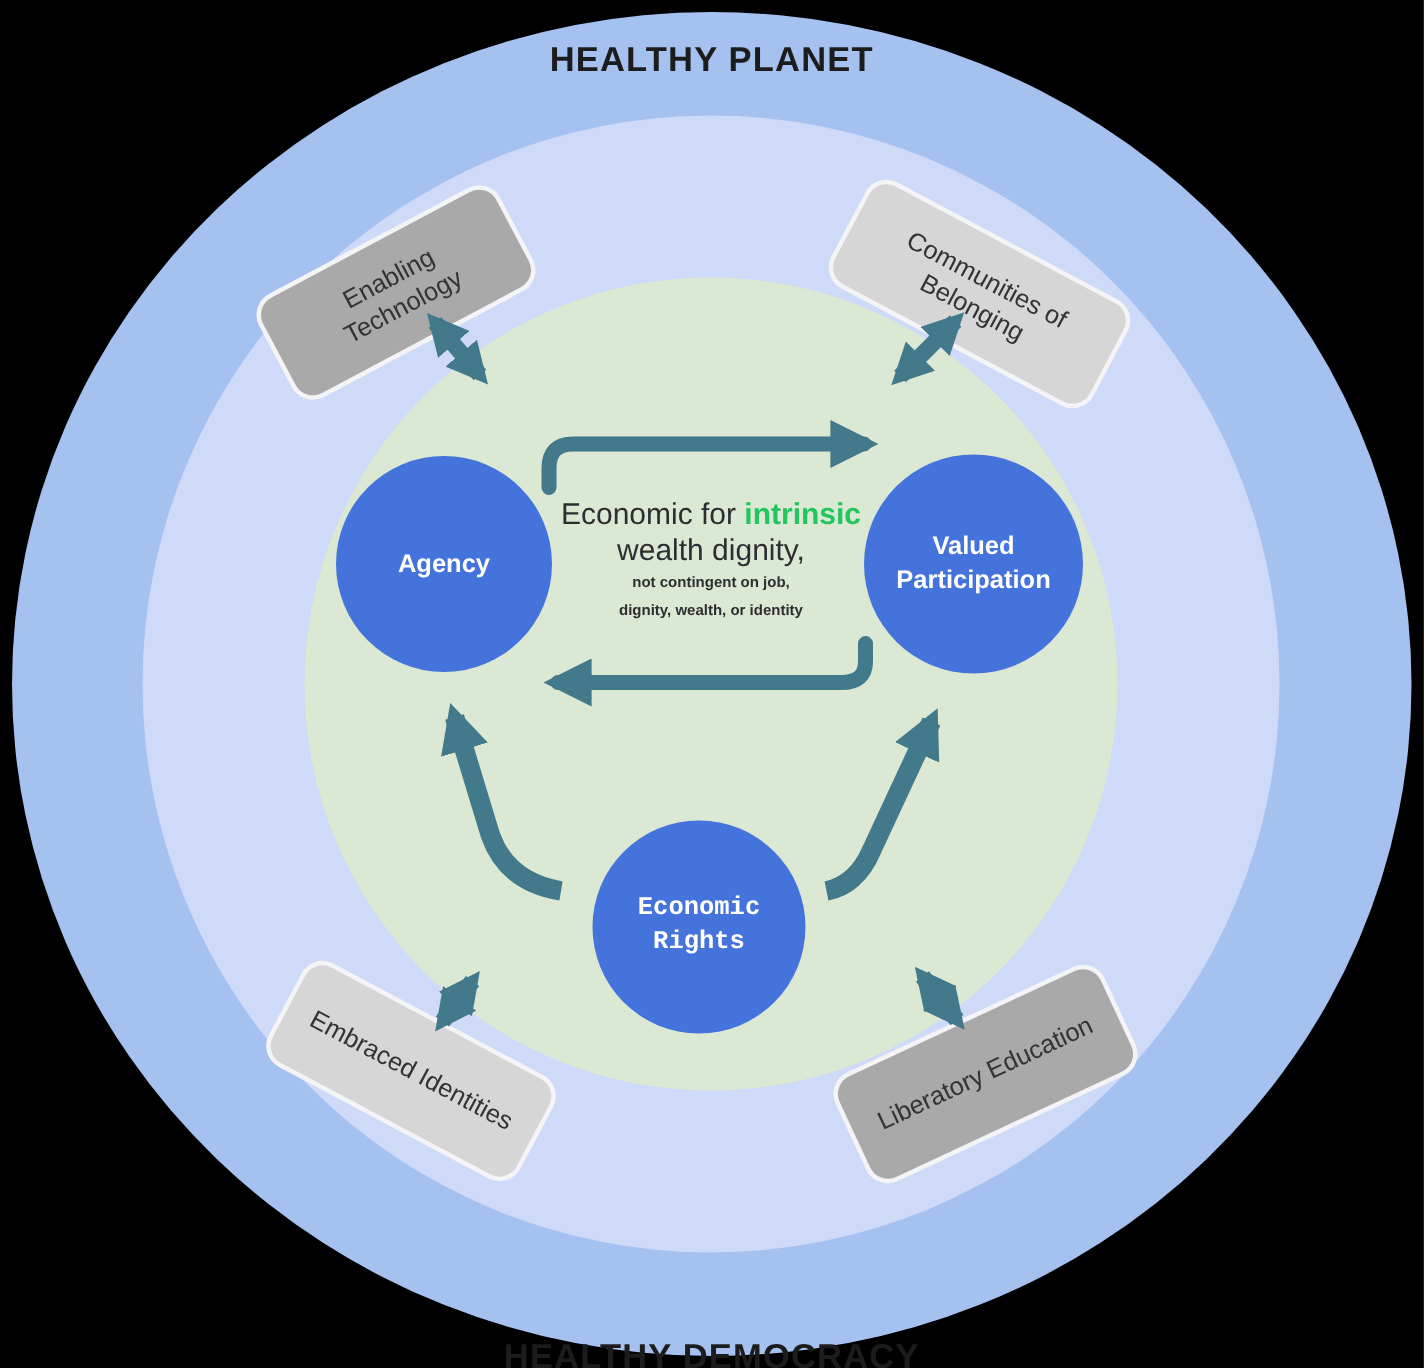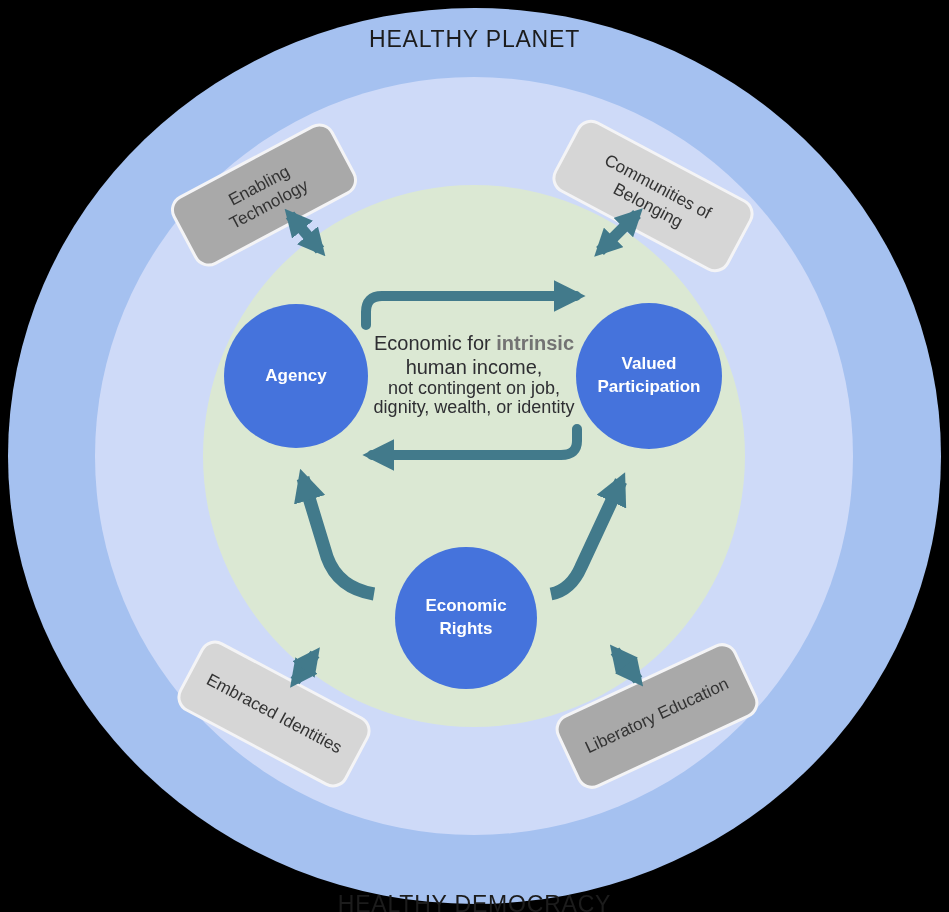--- a/index.html
+++ b/index.html
@@ -6,21 +6,21 @@
   .canvas{
     position:relative;width:949px;height:912px;overflow:hidden;
     font-family:"Liberation Sans",sans-serif;background:#000;
   }
   .ring{position:absolute;border-radius:50%;}
   .ring.outer{left:8px;top:8px;width:933px;height:896px;background:#a5c1f0;}
   .ring.middle{left:95px;top:77px;width:758px;height:758px;background:#cedaf8;}
   .ring.inner{left:203px;top:185px;width:542px;height:542px;background:#dbe8d3;}
   .big-title{
     position:absolute;left:0;width:949px;text-align:center;
-    font-size:23px;font-weight:400;letter-spacing:.8px;color:#1c1c1c;
+    font-size:23px;font-weight:700;letter-spacing:.8px;color:#1c1c1c;
   }
   .big-title.top{top:26px;}
   .big-title.bottom{top:864px;margin-top:27px;}
   .satellite{
     position:absolute;display:flex;align-items:center;justify-content:center;
     border:3px solid #f4f4f6;border-radius:16px;
     font-size:17px;font-weight:500;color:#333;text-align:center;line-height:1.25;
     box-sizing:border-box;padding:6px 14px;
   }
   .satellite.dark{background:#a9a9a9;}
@@ -31,27 +31,27 @@
   #sat-3{left:558px;top:676px;width:198px;height:80px;transform:rotate(-25deg);}
   svg.arrows{position:absolute;left:0;top:0;pointer-events:none;}
   .node{
     position:absolute;border-radius:50%;background:#4573dc;
     display:flex;align-items:center;justify-content:center;text-align:center;
     color:#fff;font-size:17px;font-weight:600;line-height:1.35;padding:0 18px;
     box-sizing:border-box;
   }
   #node-agency{left:224px;top:304px;width:144px;height:144px;}
   #node-vp{left:576px;top:303px;width:146px;height:146px;}
-  #node-er{left:395px;top:547px;width:142px;height:142px;}
+  #node-er{left:395px;top:547px;width:142px;height:142px;font-family:Liberation Mono, monospace;}
   .center-text{
     position:absolute;left:352px;top:331px;width:244px;text-align:center;color:#2e2e32;
   }
   .center-text .l-big{font-size:20px;line-height:24px;font-weight:500;}
-  .center-text .l-big b{font-weight:700;color:#737373;}
-  .center-text .l-small{font-size:18px;line-height:19px;font-weight:400;}
+  .center-text .l-big b{font-weight:700;color:#22c55e;}
+  .center-text .l-small{font-size:10px;line-height:19px;font-weight:700;}
 </style>
 </head>
 <body>
 
 <div class="canvas">
 
   <div class="ring outer"></div>
   <div class="ring middle"></div>
   <div class="ring inner"></div>
 
@@ -100,18 +100,18 @@
   </div>
   <div class="node" id="node-agency">
     <span>Agency</span>
   </div>
   <div class="node" id="node-er">
     <span>Economic Rights</span>
   </div>
 
   <div class="center-text">
     <div class="l-big"><span>Economic for </span><b>intrinsic</b></div>
-    <div class="l-big">human income,</div>
+    <div class="l-big">wealth dignity,</div>
     <div class="l-small">not contingent on job,</div>
     <div class="l-small">dignity, wealth, or identity</div>
   </div>
 
 </div>
 
 </body></html>

